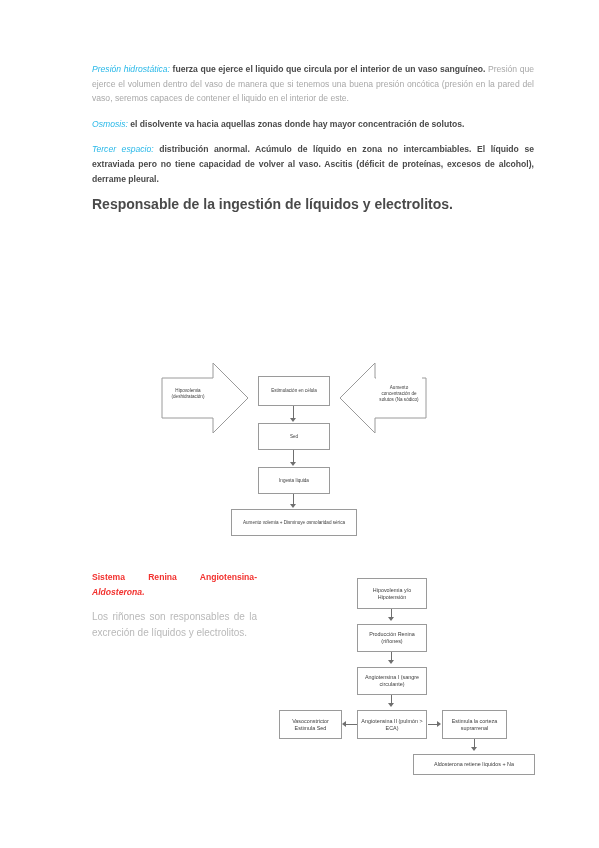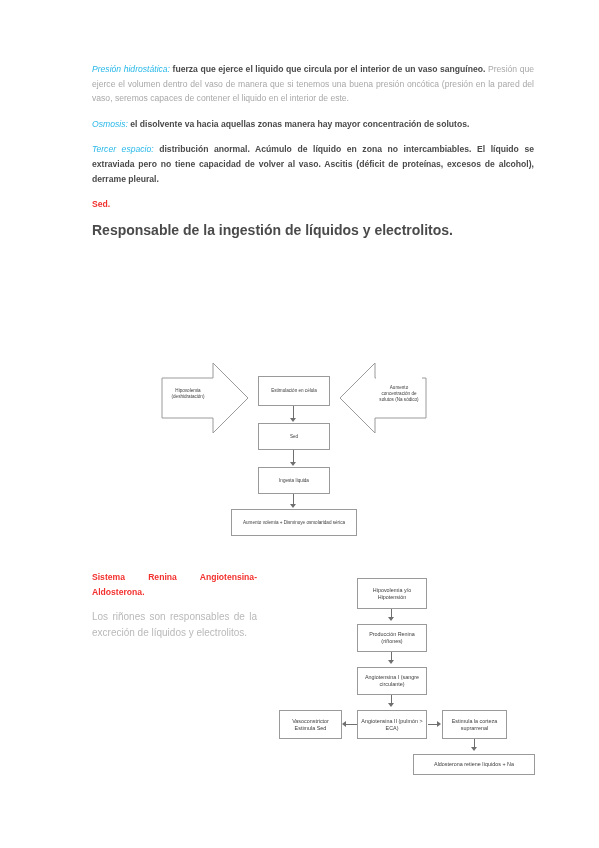--- a/index.html
+++ b/index.html
@@ -18,21 +18,21 @@
   .defn{color:#4a4a4a;font-weight:bold;}
   .light{color:#a8a8a8;font-weight:normal;}
   .heading-red{color:#f2322f;font-weight:bold;font-size:8.6px;margin:0 0 11px 0;line-height:14.6px;}
   .plain{color:#4a4a4a;font-weight:bold;font-size:14px;line-height:14.6px;margin:0 0 11px 0;}
 
   
   .sec2{position:absolute;left:83px;top:570px;width:442px;}
   .sec2-left{position:absolute;left:0;top:0;width:165px;}
   .sec2-title{color:#f2322f;font-weight:bold;font-size:8.6px;line-height:15px;
     text-align:justify;text-align-last:justify;margin:0 0 9px 0;}
-  .sec2-title .last{text-align-last:left;display:block;}
+  .sec2-title .last{text-align-last:left;display:block;font-style:italic;}
   .sec2-body{color:#b9b9b9;font-size:10px;line-height:16px;text-align:justify;
     text-align-last:left;margin:0;}
 
   
   .diagram{position:absolute;}
   .node{
     position:absolute;
     box-sizing:border-box;
     border:1px solid #9a9a9a;
     background:#ffffff;
@@ -64,31 +64,30 @@
 <div class="page">
 
   <div class="content">
 
     <p class="para">
       <span class="term">Presión hidrostática:</span><span class="defn"> fuerza que ejerce el liquido que circula por el interior de un vaso sanguíneo.</span>
       <span class="light">Presión que ejerce el volumen dentro del vaso de manera que si tenemos una buena presión oncótica (presión en la pared del vaso, seremos capaces de contener el liquido en el interior de este.</span>
     </p>
 
     <p class="para">
-      <span class="term">Osmosis:</span><span class="defn"> el disolvente va hacia aquellas zonas manera hay mayor concentración de solutos.</span>
+      <span class="term">Osmosis:</span><span class="defn"> el disolvente va hacia aquellas zonas donde hay mayor concentración de solutos.</span>
     </p>
 
 
 
 
     <p class="para">
       <span class="term">Tercer espacio:</span><span class="defn"> distribución anormal. Acúmulo de líquido en zona no intercambiables. El líquido se extraviada pero no tiene capacidad de volver al vaso. Ascitis (déficit de proteínas, excesos de alcohol), derrame pleural.</span>
     </p>
 
-    <p class="heading-red">Sed.</p>
 
     <p class="plain">Responsable de la ingestión de líquidos y electrolitos.</p>
   </div>
 
   <div class="diagram" id="diagram1">
 
     <div class="chev" style="left:2px;top:4px;width:88px;height:72px;">
       <svg width="88" height="72" viewBox="0 0 88 72">
         <path d="M1,16 L52,16 L52,1 L87,36 L52,71 L52,56 L1,56 Z" fill="#ffffff" stroke="#9a9a9a" stroke-width="1"></path>
       </svg>

